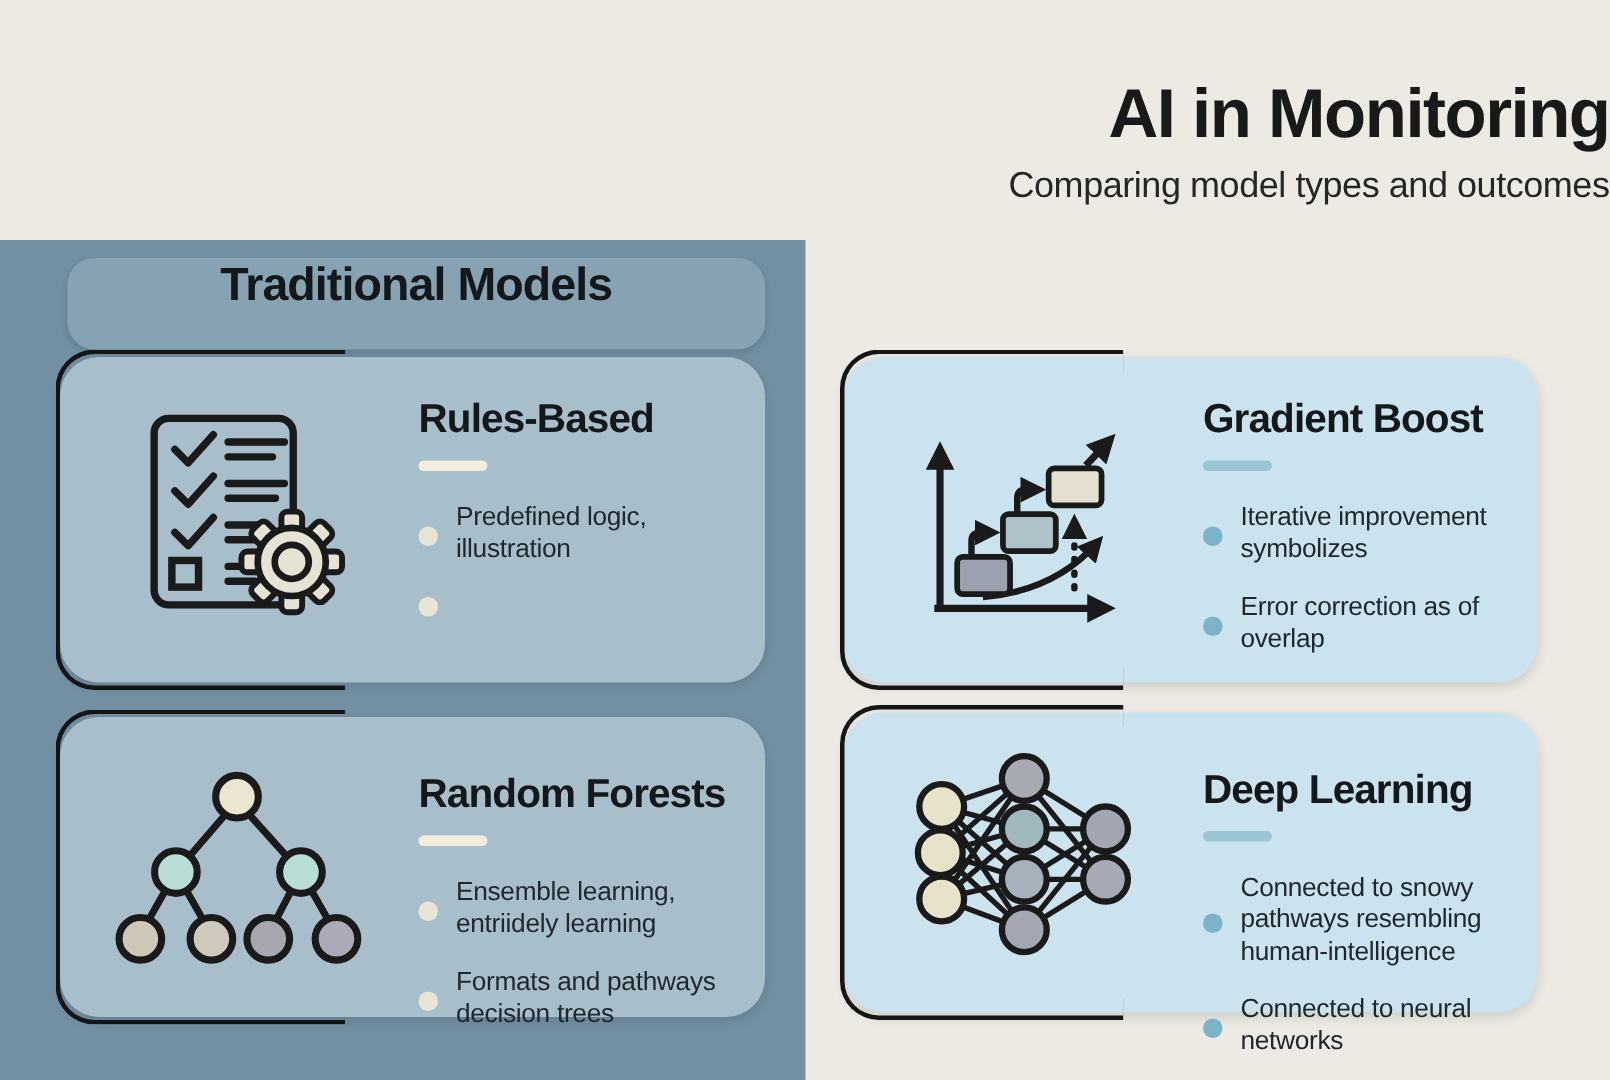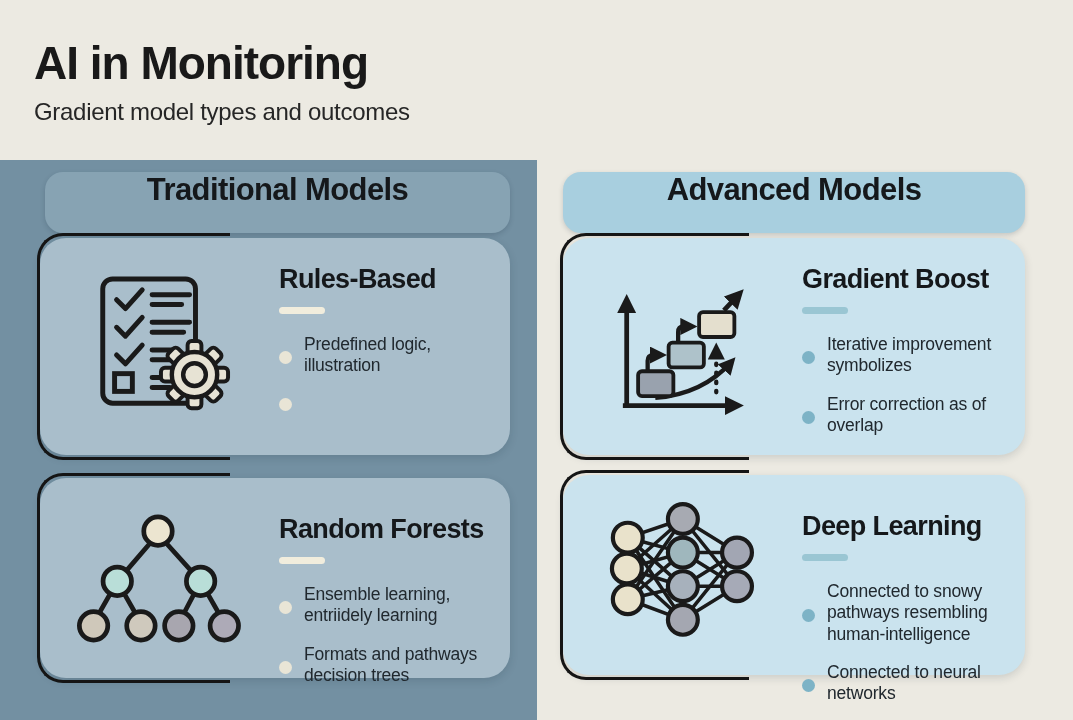--- a/index.html
+++ b/index.html
@@ -15,21 +15,21 @@
     --right-accent:#9ac6d3;
     --left-dot:#e9e5d6;
     --right-dot:#7db3c6;
   }
   *{box-sizing:border-box;margin:0;padding:0;}
   html,body{width:1073px;height:720px;overflow:hidden;}
   body{font-family:"Liberation Sans","DejaVu Sans",sans-serif;background:var(--page-bg);color:var(--text);}
   .page{position:relative;width:1073px;height:720px;background:var(--page-bg);}
 
   
-  .hero{position:absolute;left:0;top:0;width:100%;height:160px;text-align:left;padding-left:34px;}
+  .hero{position:absolute;left:0;top:12px;width:100%;height:160px;text-align:right;padding-left:34px;}
   .hero h1{margin-top:36px;font-size:46px;font-weight:700;letter-spacing:-1px;color:#191919;}
   .hero p{margin-top:8px;font-size:24px;font-weight:500;color:#262626;letter-spacing:-0.3px;}
 
   
   .left-panel{position:absolute;left:0;top:160px;width:537px;height:560px;background:var(--left-panel);}
 
   .band{position:absolute;height:61px;border-radius:18px;display:flex;align-items:flex-start;justify-content:center;box-shadow:0 2px 5px rgba(20,40,55,.18);}
   .band span{font-size:31px;font-weight:700;letter-spacing:-0.6px;color:#15181b;}
   .band-left{left:45px;top:172px;width:465px;background:var(--left-band);}
   .band-right{left:563px;top:172px;width:462px;background:var(--right-band);}
@@ -61,32 +61,29 @@
 
   svg{display:block;}
 </style>
 </head>
 <body>
 
 <div class="page">
 
   <div class="hero">
     <h1>AI in Monitoring</h1>
-    <p>Gradient model types and outcomes</p>
+    <p>Comparing model types and outcomes</p>
   </div>
 
   <div class="left-panel"></div>
 
   <div class="band band-left">
     <span>Traditional Models</span>
   </div>
 
-  <div class="band band-right">
-    <span>Advanced Models</span>
-  </div>
 
   <article class="card card-left card-l1 col-left-accent">
     <div class="outline"></div>
     <div class="icon-wrap">
       <svg width="158" height="148" viewBox="0 0 160 150" fill="none">
         <rect x="24" y="6" width="94" height="126" rx="10" stroke="#1a1a1a" stroke-width="5"></rect>
         <path d="M38 27 l9 9 l17 -19" stroke="#1a1a1a" stroke-width="5" stroke-linecap="round" stroke-linejoin="round"></path>
         <path d="M74 22 H112 M74 32 H104" stroke="#1a1a1a" stroke-width="5" stroke-linecap="round"></path>
         <path d="M38 55 l9 9 l17 -19" stroke="#1a1a1a" stroke-width="5" stroke-linecap="round" stroke-linejoin="round"></path>
         <path d="M74 50 H112 M74 60 H106" stroke="#1a1a1a" stroke-width="5" stroke-linecap="round"></path>

